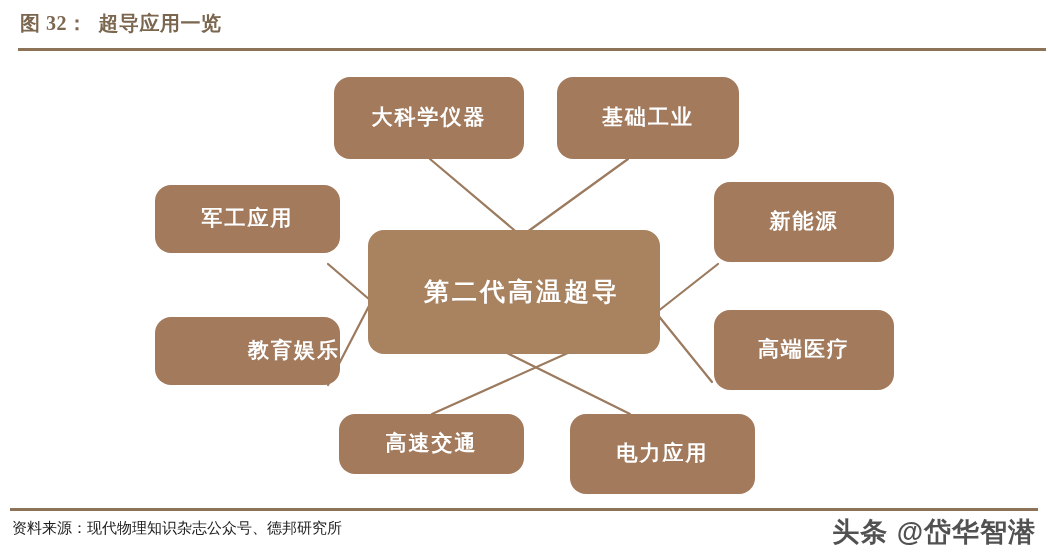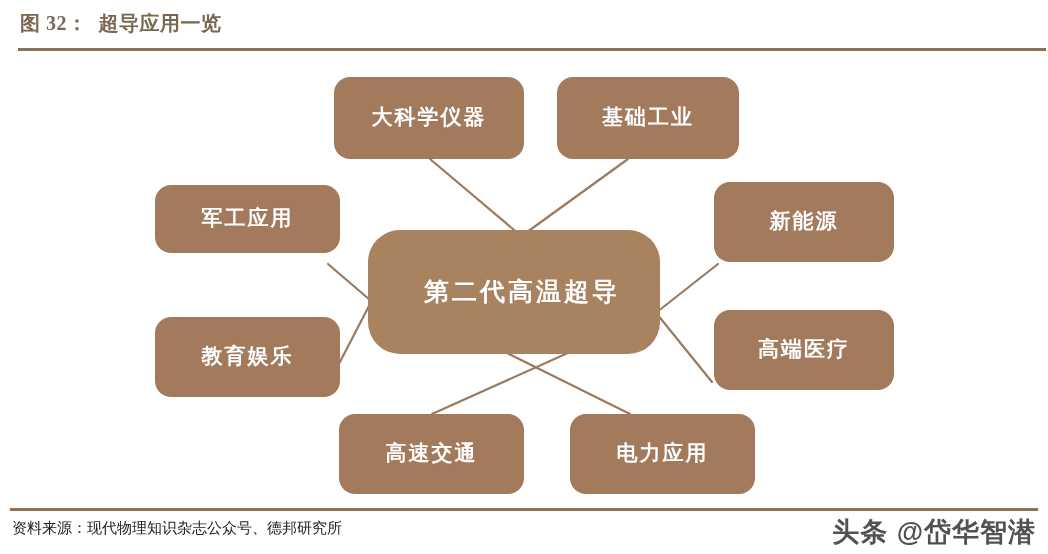--- a/index.html
+++ b/index.html
@@ -111,21 +111,21 @@
     text-shadow: 0 0 1px rgba(0,0,0,0.12);
   }
   .node.leaf {
     background: #a37a5c;
     font-size: 21px;
     margin-left: 12px;
   }
   .node.center {
     background: #a9825f;
     font-size: 25px;
-    border-radius: 32px;
+    border-radius: 16px;
     letter-spacing: 3px;
     padding-left: 16px;
   }
 </style>
 </head>
 <body>
 
 <div id="page">
 
   <div id="header">
@@ -161,33 +161,33 @@
     </div>
 
     <div class="node leaf" style="left:545px; top:25px; width:182px; height:82px;">
       <span>基础工业</span>
     </div>
 
     <div class="node leaf" style="left:143px; top:133px; width:185px; height:68px;">
       <span>军工应用</span>
     </div>
 
-    <div class="node leaf" style="left:143px; top:265px; width:185px; height:80px;">
+    <div class="node leaf" style="left:143px; top:265px; width:185px; height:68px;justify-content:flex-end;">
       <span>教育娱乐</span>
     </div>
 
     <div class="node leaf" style="left:702px; top:130px; width:180px; height:80px;">
       <span>新能源</span>
     </div>
 
     <div class="node leaf" style="left:702px; top:258px; width:180px; height:80px;">
       <span>高端医疗</span>
     </div>
 
-    <div class="node leaf" style="left:327px; top:362px; width:185px; height:80px;">
+    <div class="node leaf" style="left:327px; top:362px; width:185px; height:60px;">
       <span>高速交通</span>
     </div>
 
     <div class="node leaf" style="left:558px; top:362px; width:185px; height:80px;">
       <span>电力应用</span>
     </div>
 
     <div class="node center" style="left:368px; top:178px; width:292px; height:124px;">
       <span>第二代高温超导</span>
     </div>

